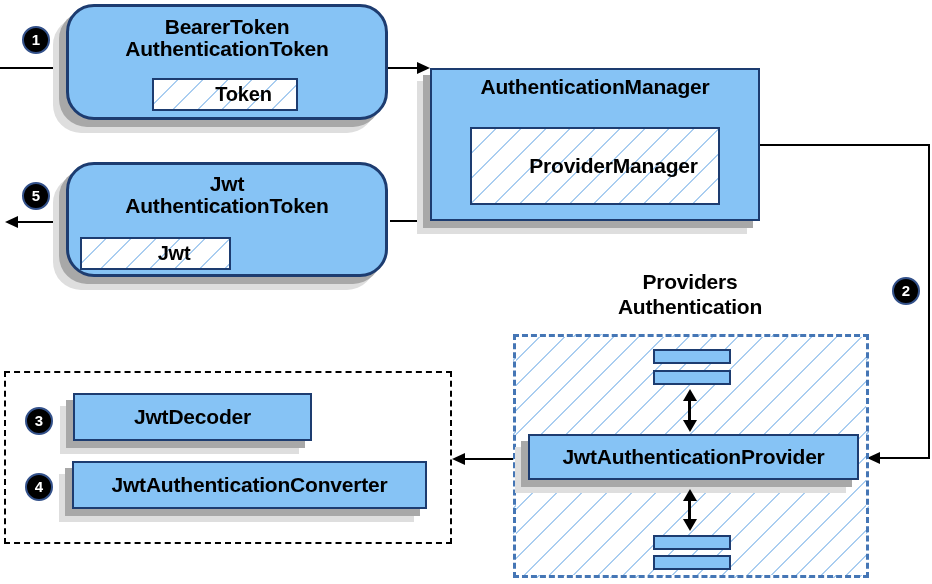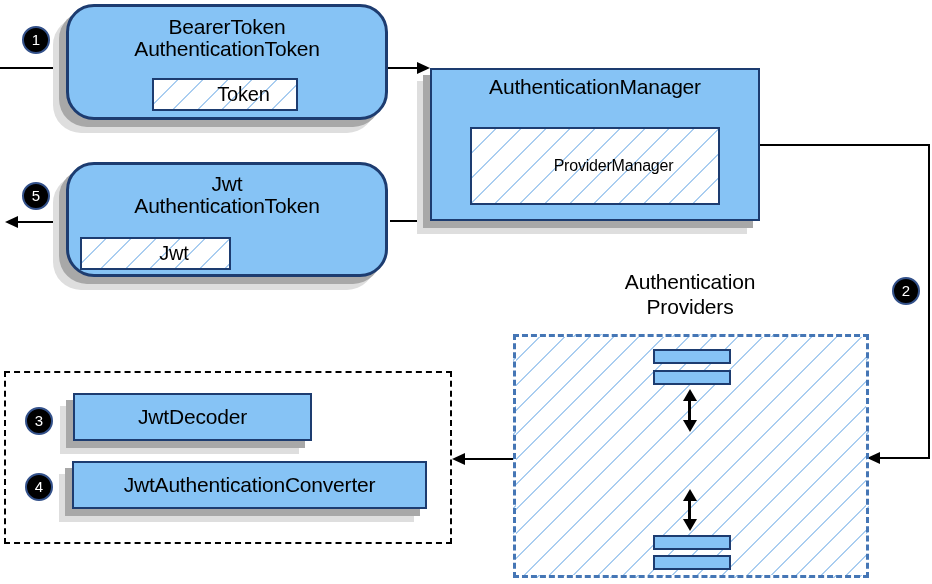--- a/index.html
+++ b/index.html
@@ -1,18 +1,18 @@
 <!DOCTYPE html>
 <html><head>
 <meta charset="utf-8">
 <style>
   html,body{margin:0;padding:0;background:#ffffff;}
   #canvas{
     position:relative;width:932px;height:584px;overflow:hidden;background:#ffffff;
-    font-family:"Liberation Sans","DejaVu Sans",sans-serif;font-weight:normal;color:#000;border-radius:9px;
+    font-family:"Liberation Sans","DejaVu Sans",sans-serif;font-weight:bold;color:#000;border-radius:9px;
   }
   
   .fl{position:absolute;height:2px;background:#000;}
   .fv{position:absolute;width:2px;background:#000;}
   
   .tri{position:absolute;width:0;height:0;}
   .tri-right{border-top:6px solid transparent;border-bottom:6px solid transparent;border-left:13px solid #000;}
   .tri-left{border-top:6px solid transparent;border-bottom:6px solid transparent;border-right:13px solid #000;}
   .tri-up{border-left:7px solid transparent;border-right:7px solid transparent;border-bottom:12px solid #000;}
   .tri-down{border-left:7px solid transparent;border-right:7px solid transparent;border-top:12px solid #000;}
@@ -61,49 +61,52 @@
     </div>
     <div class="field hatch" style="left:83px;top:71px;width:146px;height:33px;">
       <span>Token</span>
     </div>
   </div>
 
   <div class="node shadowed" style="left:430px;top:68px;width:330px;height:153px;">
     <div class="node-title" style="padding-top:6px;">
       <span>AuthenticationManager</span>
     </div>
-    <div class="field hatch solidlabel" style="left:38px;top:57px;width:250px;height:78px;font-size:16px;">
+    <div class="field hatch solidlabel" style="left:38px;top:57px;width:250px;height:78px;font-size:21px;">
       <span>ProviderManager</span>
     </div>
   </div>
 
   <div class="node round shadowed" style="left:66px;top:162px;width:322px;height:115px;">
     <div class="node-title" style="padding-top:8px;">
       <span style="display:block;">Jwt</span>
       <span style="display:block;">AuthenticationToken</span>
     </div>
     <div class="field hatch" style="left:11px;top:72px;width:151px;height:33px;">
       <span>Jwt</span>
     </div>
   </div>
 
   <div class="grouplabel" style="left:560px;top:269px;width:260px;">
+    <span style="display:block;">Providers</span>
     <span style="display:block;">Authentication</span>
-    <span style="display:block;">Providers</span>
   </div>
 
   <div class="group-dashed-blue hatch" style="left:513px;top:334px;width:356px;height:244px;">
 
     <div class="bar" style="left:137px;top:12px;"></div>
     <div class="bar" style="left:137px;top:33px;"></div>
 
     <div class="tri tri-up" style="left:167px;top:52px;"></div>
     <div class="fv" style="left:172px;top:62px;height:24px;width:3px;background:#000;"></div>
     <div class="tri tri-down" style="left:167px;top:83px;"></div>
 
+    <div class="node shadowed solidlabel" style="left:12px;top:97px;width:331px;height:46px;position:absolute;">
+      <span>JwtAuthenticationProvider</span>
+    </div>
 
     <div class="tri tri-up" style="left:167px;top:152px;"></div>
     <div class="fv" style="left:172px;top:162px;height:22px;width:3px;background:#000;"></div>
     <div class="tri tri-down" style="left:167px;top:182px;"></div>
 
     <div class="bar" style="left:137px;top:198px;"></div>
     <div class="bar" style="left:137px;top:218px;"></div>
   </div>
 
   <div class="group-dashed-black" style="left:4px;top:371px;width:448px;height:173px;">

